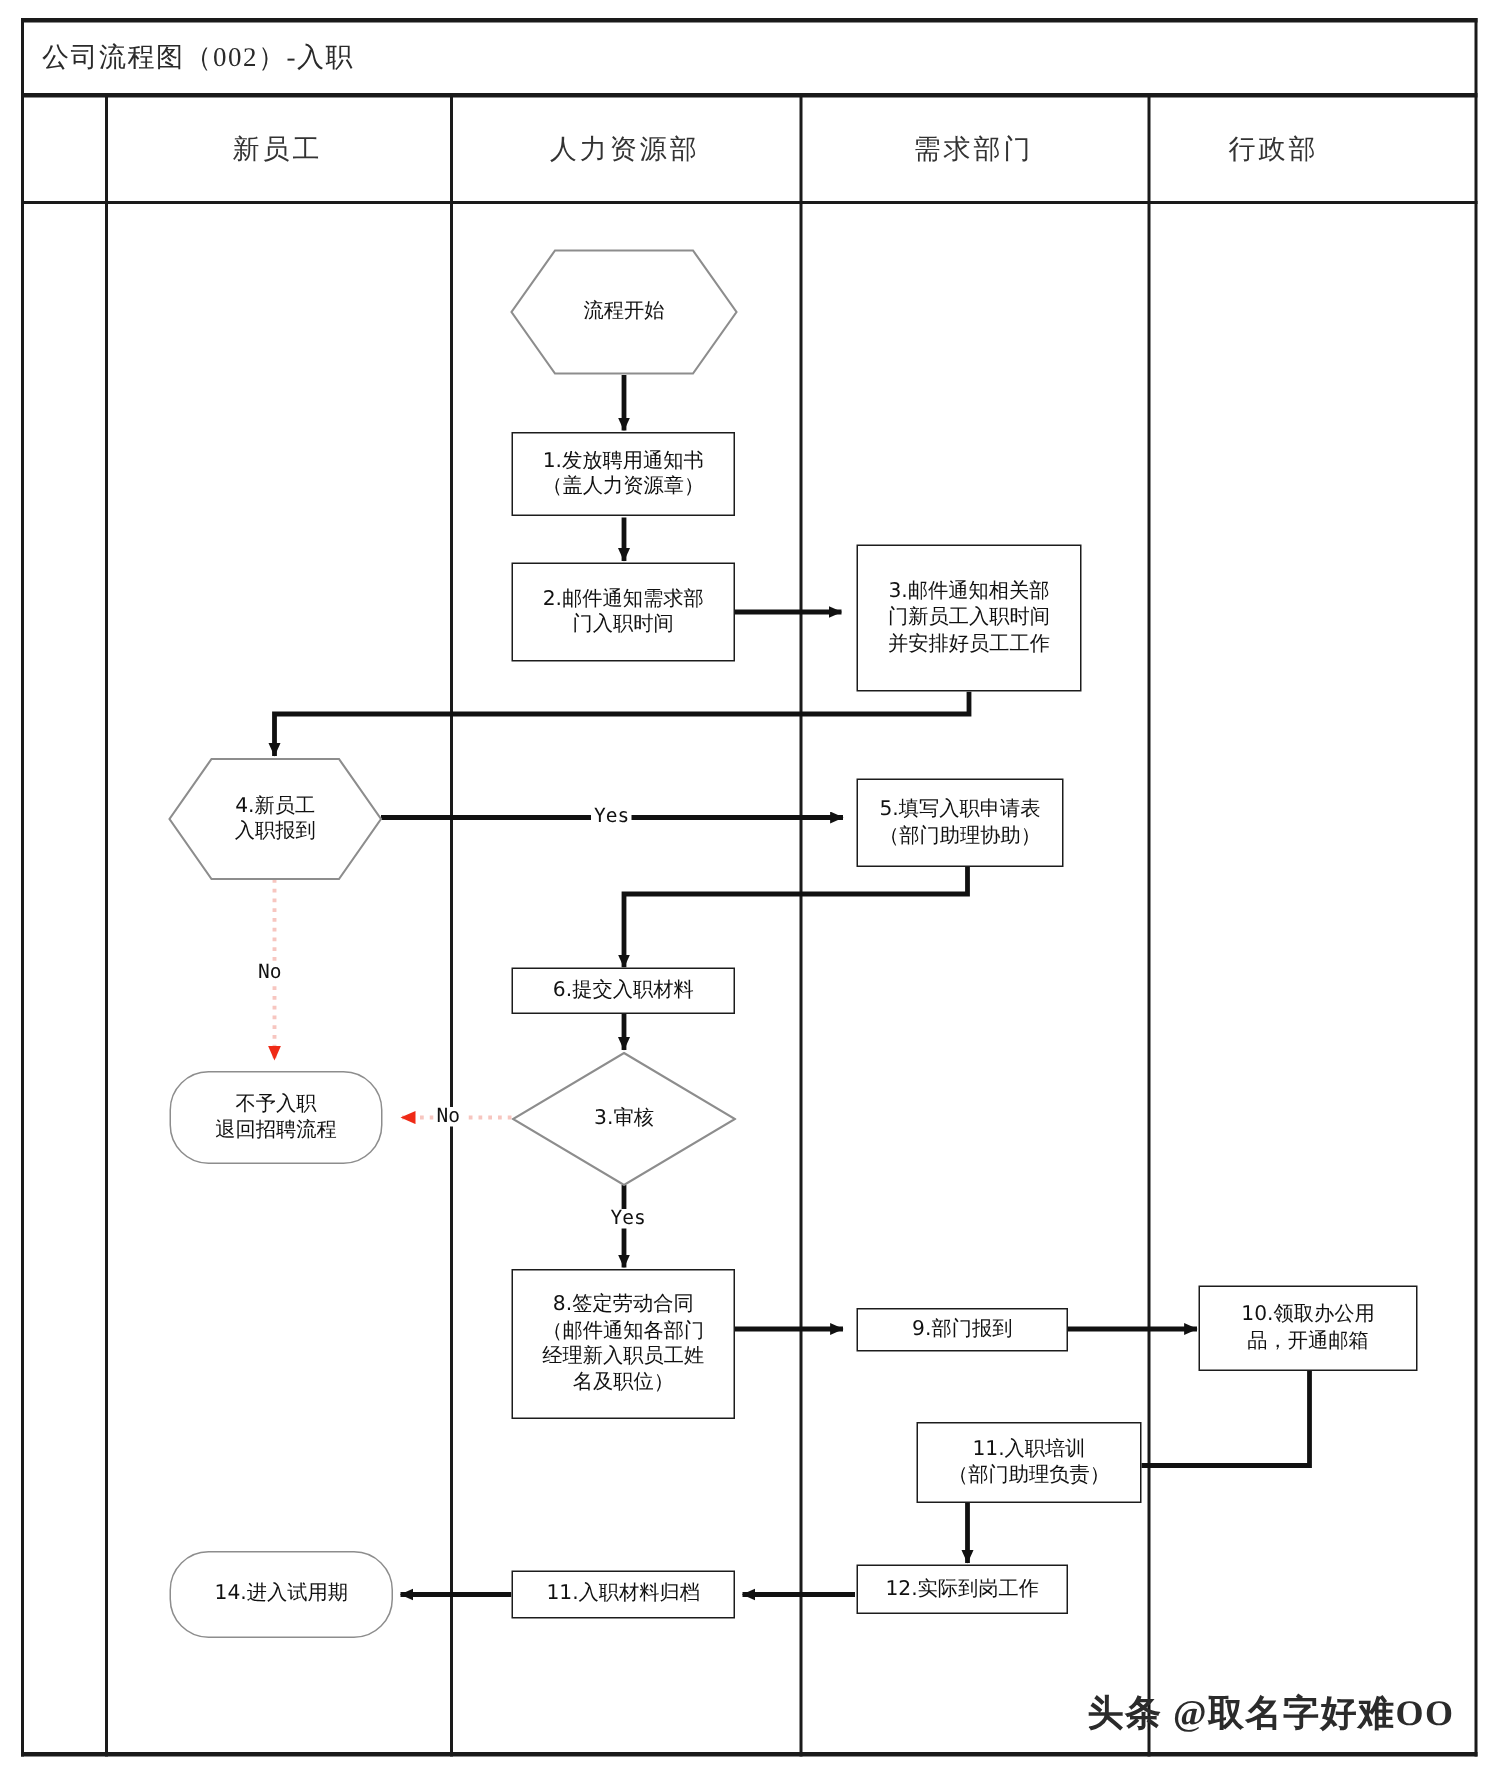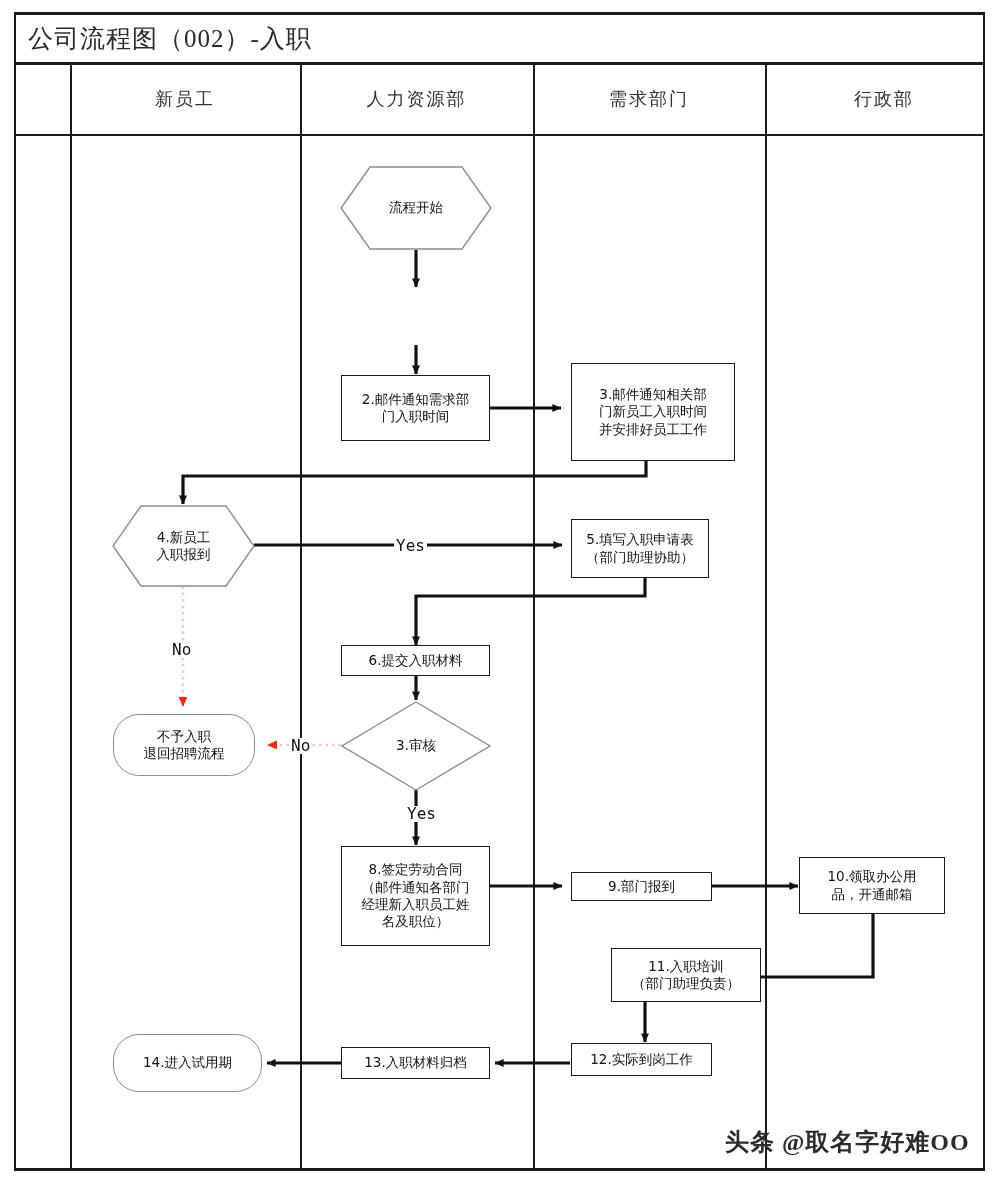--- a/index.html
+++ b/index.html
@@ -31,21 +31,21 @@
     top: 14px;
     width: 971px;
     height: 48px;
     box-sizing: border-box;
     display: flex;
     align-items: center;
     padding-left: 14px;
   }
   .title-text {
     font-family: "Liberation Serif", "DejaVu Serif", serif;
-    font-size: 25px;
+    font-size: 18px;
     color: #2a2a2a;
     letter-spacing: 1px;
     white-space: nowrap;
   }
   .col-head {
     position: absolute;
     top: 64px;
     height: 70px;
     display: flex;
     align-items: center;
@@ -103,21 +103,21 @@
   #connectors {
     position: absolute;
     left: 0; top: 0;
     width: 1005px;
     height: 1180px;
     pointer-events: none;
   }
   .edge-label {
     position: absolute;
     font-family: "DejaVu Sans Mono", "Liberation Mono", monospace;
-    font-size: 16px;
+    font-size: 13px;
     color: #111111;
     background: #ffffff;
     padding: 0 2px;
     line-height: 1;
   }
 
   .watermark {
     position: absolute;
     font-family: Liberation Serif, serif;
     font-size: 24px;
@@ -150,21 +150,21 @@
 
   <div class="col-head" style="left:70px; width:230px;">
     <span>新员工</span>
   </div>
   <div class="col-head" style="left:300px; width:233px;">
     <span>人力资源部</span>
   </div>
   <div class="col-head" style="left:533px; width:232px;">
     <span>需求部门</span>
   </div>
-  <div class="col-head" style="left:765px; width:238px;">
+  <div class="col-head" style="left:730px; width:238px;">
     <span>行政部</span>
   </div>
 
   <svg id="connectors" viewBox="0 0 1005 1180">
     <defs>
       <marker id="arrow" markerWidth="10" markerHeight="10" refX="8.6" refY="4" orient="auto" markerUnits="userSpaceOnUse">
         <path d="M0,0 L9,4 L0,8 z" fill="#111111"></path>
       </marker>
       <marker id="arrow-red" markerWidth="11" markerHeight="11" refX="9" refY="4.4" orient="auto" markerUnits="userSpaceOnUse">
         <path d="M0,0 L10,4.4 L0,8.8 z" fill="#ef2a16"></path>
@@ -213,25 +213,27 @@
   <div class="edge-label" style="left:289px; top:738px;">No</div>
   <div class="edge-label" style="left:405px; top:806px;">Yes</div>
 
   <div class="hex-wrap" style="left:340px; top:166px; width:152px; height:84px;">
     <svg width="152" height="84" viewBox="0 0 152 84">
       <polygon points="30,1 122,1 151,42 122,83 30,83 1,42" fill="#ffffff" stroke="#8d8d8d" stroke-width="1.4"></polygon>
     </svg>
     <div class="shape-label">流程开始</div>
   </div>
 
+  <div class="node rect" style="left:341px; top:288px; width:149px; height:56px;">1.发放聘用通知书
+（盖人力资源章）</div>
 
   <div class="node rect" style="left:341px; top:375px; width:149px; height:66px;">2.邮件通知需求部
 门入职时间</div>
 
-  <div class="node rect" style="left:571px; top:363px; width:164px; height:98px;">3.邮件通知相关部
+  <div class="node rect" style="left:571px; top:363px; width:150px; height:98px;">3.邮件通知相关部
 门新员工入职时间
 并安排好员工工作</div>
 
   <div class="hex-wrap" style="left:112px; top:505px; width:143px; height:82px;">
     <svg width="143" height="82" viewBox="0 0 143 82">
       <polygon points="29,1 114,1 142,41 114,81 29,81 1,41" fill="#ffffff" stroke="#8d8d8d" stroke-width="1.4"></polygon>
     </svg>
     <div class="shape-label">4.新员工
 入职报到</div>
   </div>
@@ -259,19 +261,19 @@
   <div class="node rect" style="left:571px; top:872px; width:141px; height:29px;">9.部门报到</div>
 
   <div class="node rect" style="left:799px; top:857px; width:146px; height:57px;">10.领取办公用
 品，开通邮箱</div>
 
   <div class="node rect" style="left:571px; top:948px; width:150px; height:54px;margin-left:40px;">11.入职培训
 （部门助理负责）</div>
 
   <div class="node rect" style="left:571px; top:1043px; width:141px; height:33px;">12.实际到岗工作</div>
 
-  <div class="node rect" style="left:341px; top:1047px; width:149px; height:32px;">13.入职材料归档</div>
+  <div class="node rect" style="left:341px; top:1047px; width:149px; height:32px;">11.入职材料归档</div>
 
   <div class="node round" style="left:113px; top:1034px; width:149px; height:58px;">14.进入试用期</div>
 
   <div class="watermark" style="left:725px; top:1126px;">头条 @取名字好难OO</div>
 
 </div>
 
 </body></html>

